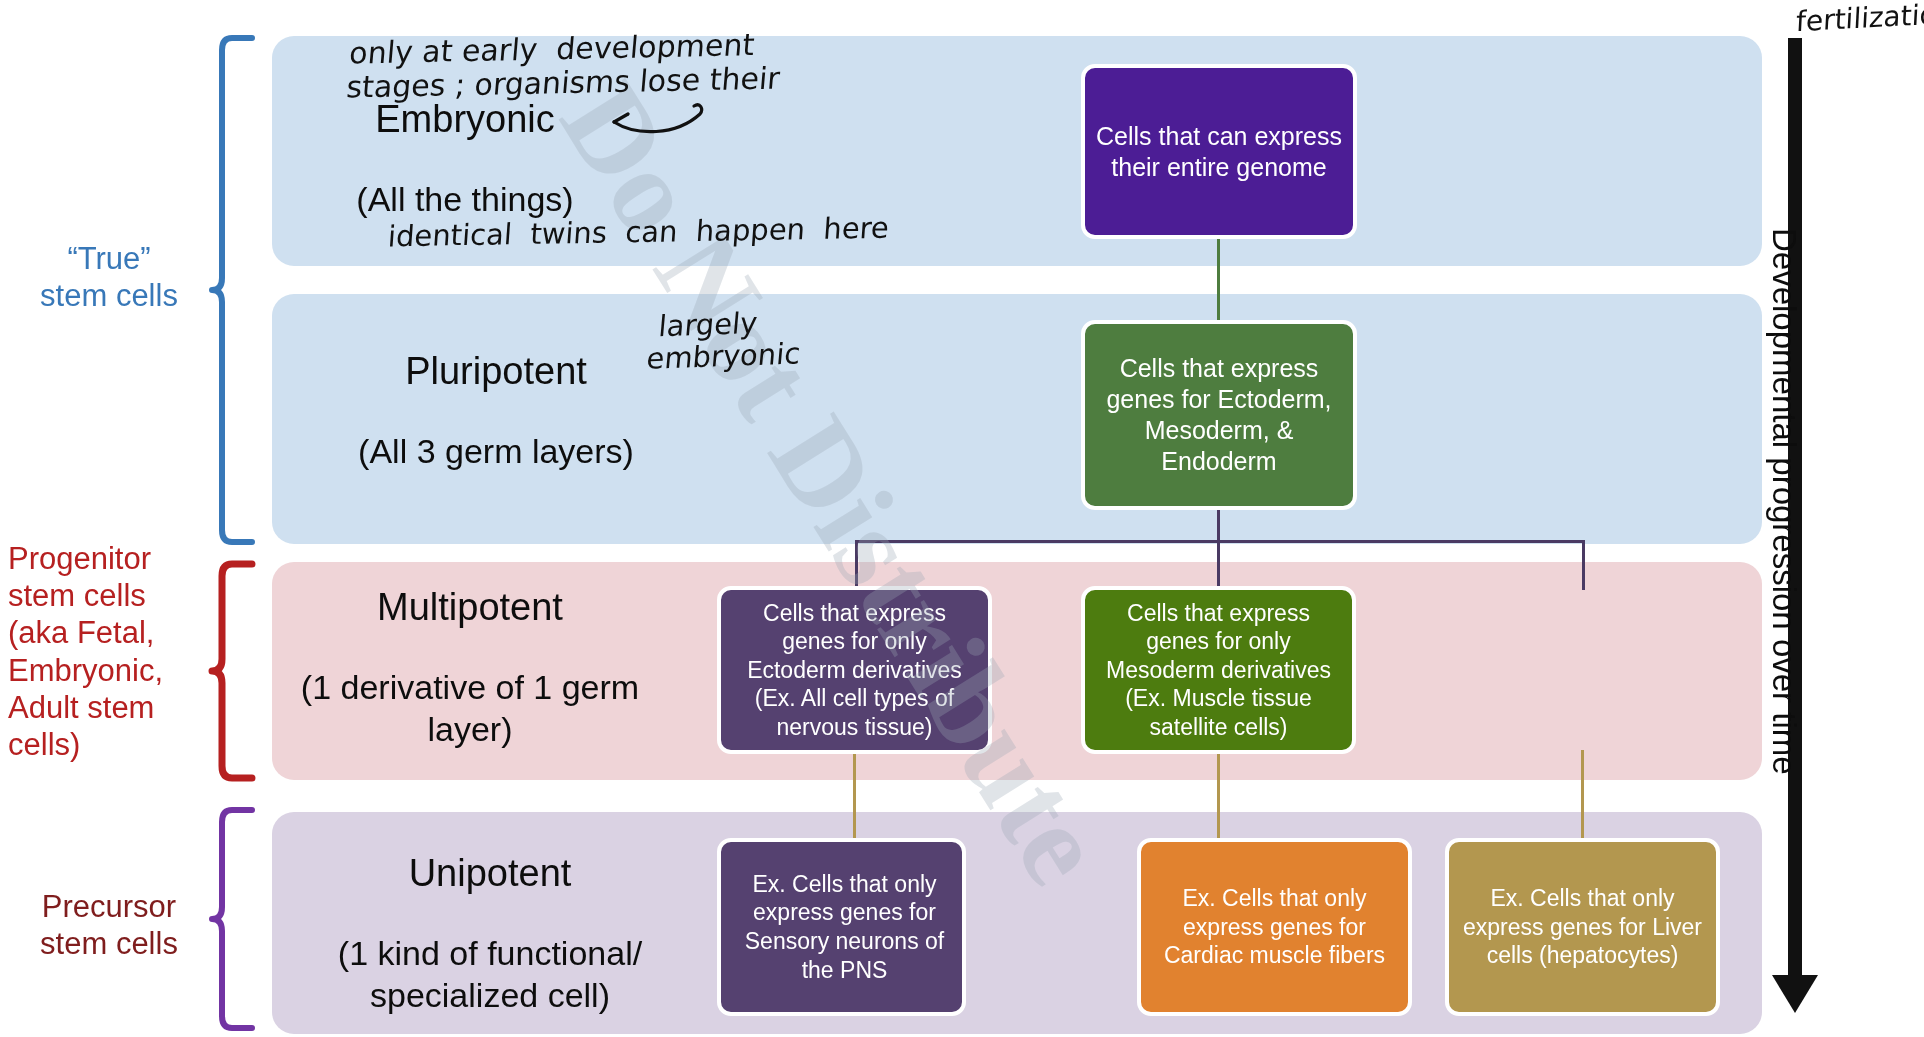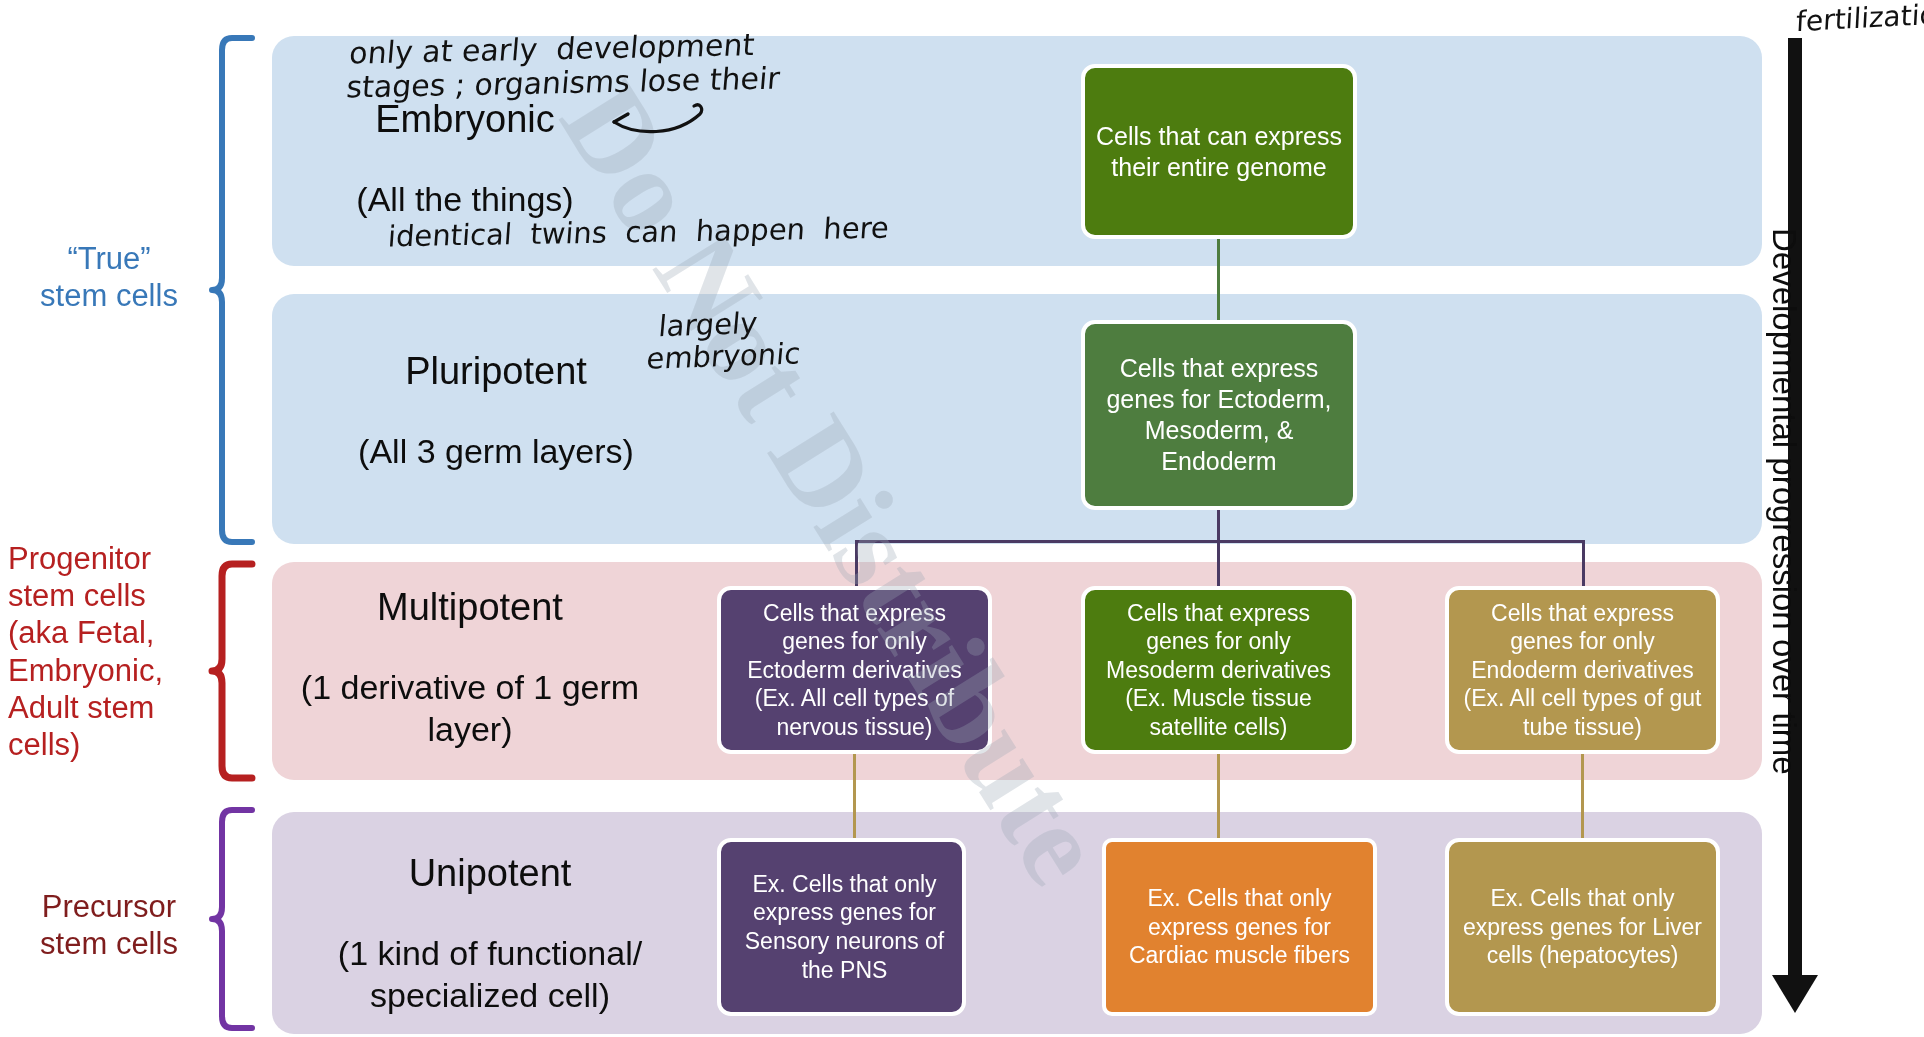--- a/index.html
+++ b/index.html
@@ -73,29 +73,29 @@
     border: 4px solid #ffffff;
     box-sizing: border-box;
     color: #ffffff;
     display: flex;
     align-items: center;
     justify-content: center;
     text-align: center;
     padding: 6px 10px;
     line-height: 1.24;
   }
-  .node-toti  { left: 1081px; top: 64px;  width: 276px; height: 175px; background: #4d7c0f; font-size: 25px; }
+  .node-toti  { left: 1081px; top: 64px;  width: 276px; height: 175px; background: #4c1d95; font-size: 25px; }
   .node-pluri { left: 1081px; top: 320px; width: 276px; height: 190px; background: #4E7D3F; font-size: 25px; }
 
   .node-m1 { left: 717px;  top: 586px; width: 275px; height: 168px; background: #554170; font-size: 23px; }
   .node-m2 { left: 1081px; top: 586px; width: 275px; height: 168px; background: #4d7c0f; font-size: 23px; }
   .node-m3 { left: 1445px; top: 586px; width: 275px; height: 168px; background: #B3974F; font-size: 23px; }
 
   .node-u1 { left: 717px;  top: 838px; width: 249px; height: 178px; background: #554170; font-size: 23px; padding-left: 16px; }
-  .node-u2 { left: 1102px; top: 838px; width: 275px; height: 178px; background: #E1822F; font-size: 23px; border-radius: 10px; }
+  .node-u2 { left: 1137px; top: 838px; width: 275px; height: 178px; background: #E1822F; font-size: 23px; }
   .node-u3 { left: 1445px; top: 838px; width: 275px; height: 178px; background: #B3974F; font-size: 23px; }
 
   
   .conn { position: absolute; z-index: 2; }
   .conn-toti-pluri { left: 1217px; top: 236px; width: 3px; height: 88px; background: #4E7D3F; }
   .conn-pluri-down { left: 1217px; top: 506px; width: 3px; height: 84px; background: #4A3A63; }
   .conn-hbar       { left: 855px;  top: 540px; width: 730px; height: 3px; background: #4A3A63; }
   .conn-left-drop  { left: 855px;  top: 540px; width: 3px; height: 50px; background: #4A3A63; }
   .conn-right-drop { left: 1582px; top: 540px; width: 3px; height: 50px; background: #4A3A63; }
 
@@ -232,23 +232,20 @@
 
   <div class="node node-pluri">
     <span>Cells that express genes for Ectoderm, Mesoderm, &amp; Endoderm</span>
   </div>
 
   <div class="node node-m1">
     <span>Cells that express genes for only Ectoderm derivatives (Ex. All cell types of nervous tissue)</span>
   </div>
   <div class="node node-m2">
     <span>Cells that express genes for only Mesoderm derivatives (Ex. Muscle tissue satellite cells)</span>
-  </div>
-  <div class="node node-m3">
-    <span>Cells that express genes for only Endoderm derivatives (Ex. All cell types of gut tube tissue)</span>
   </div>
 
   <div class="node node-u1">
     <span>Ex. Cells that only express genes for Sensory neurons of the PNS</span>
   </div>
   <div class="node node-u2">
     <span>Ex. Cells that only express genes for Cardiac muscle fibers</span>
   </div>
   <div class="node node-u3">
     <span>Ex. Cells that only express genes for Liver cells (hepatocytes)</span>

